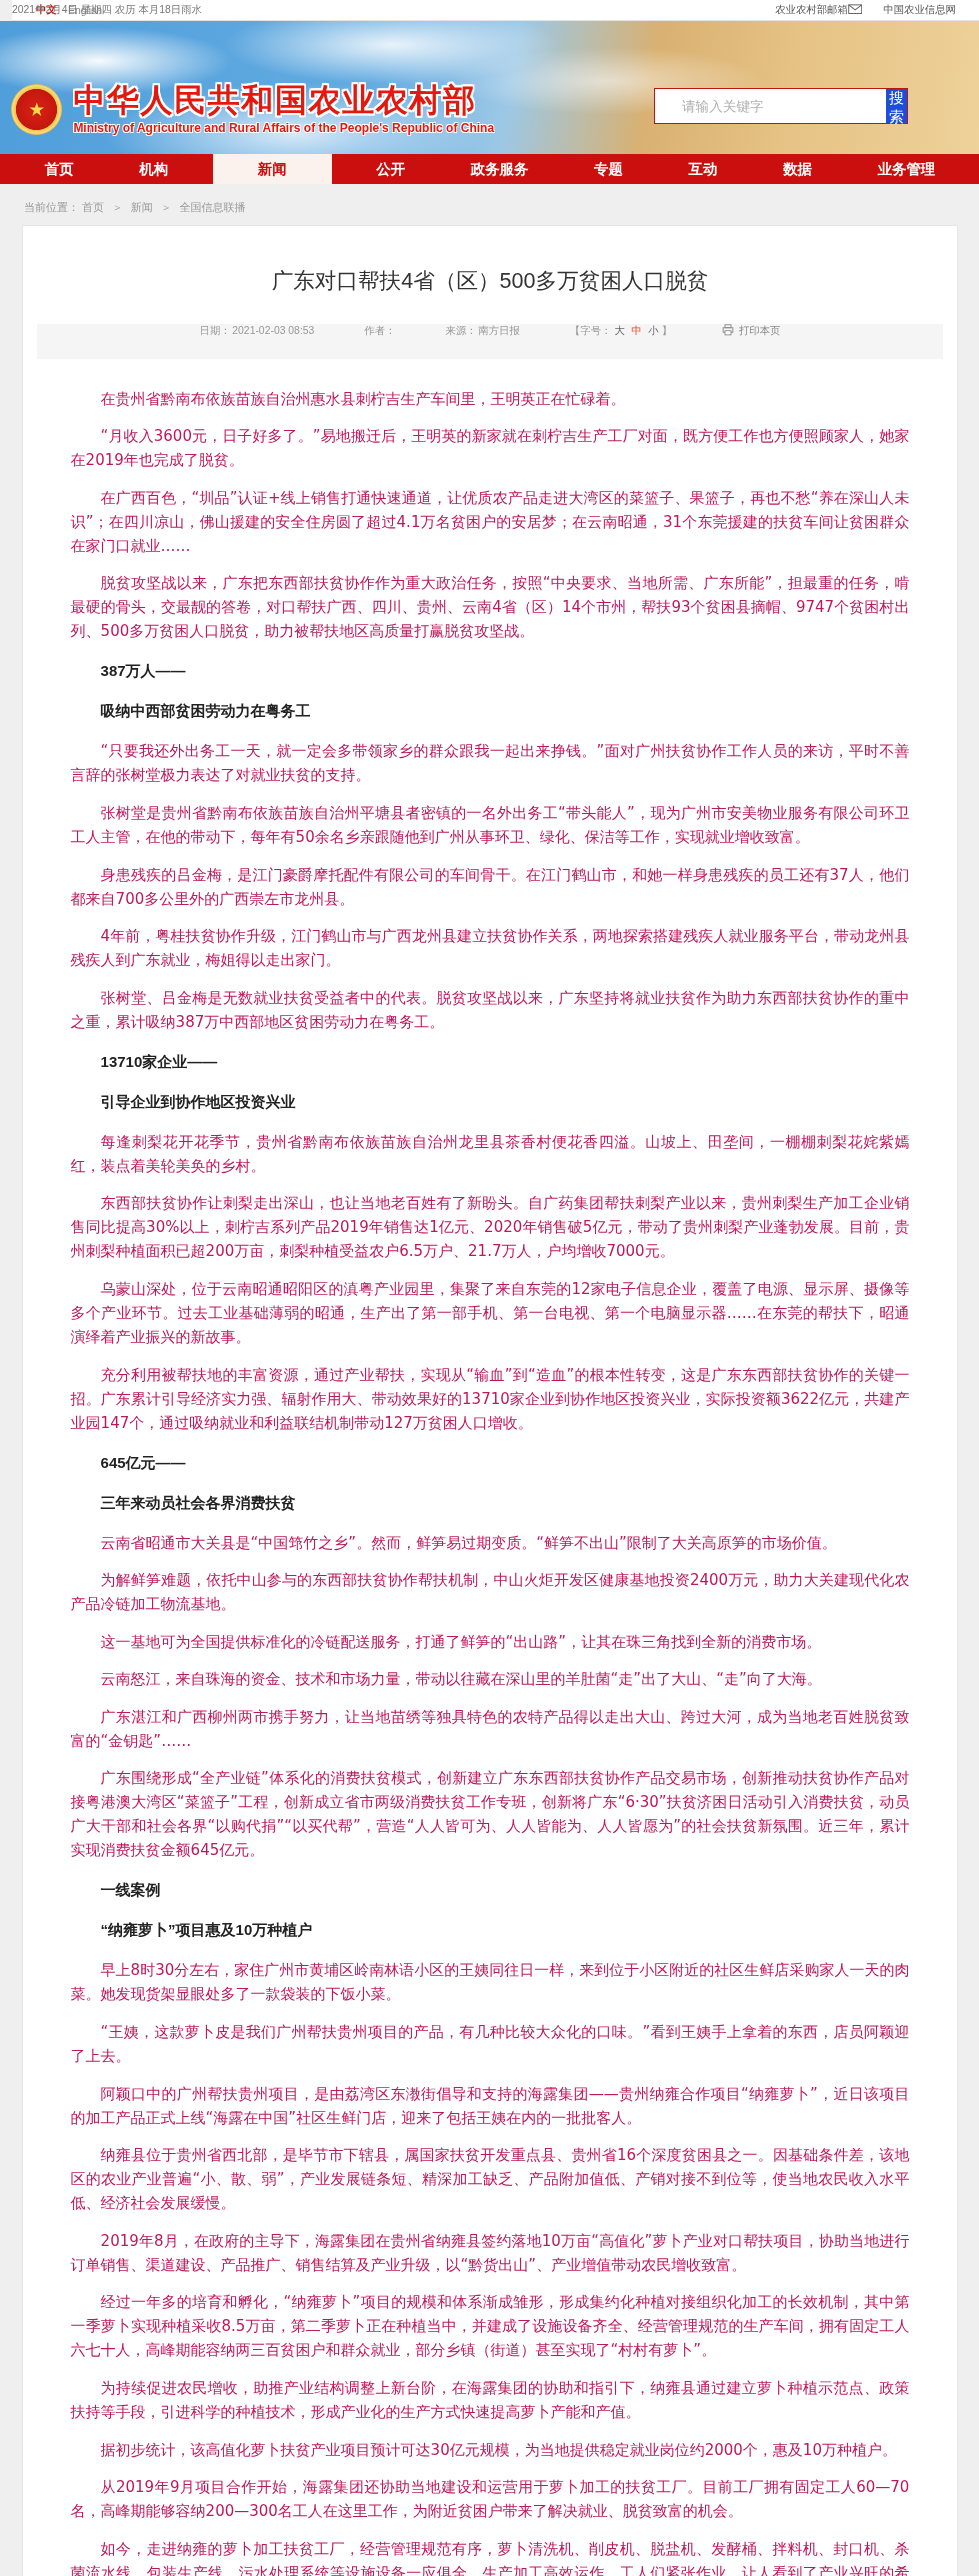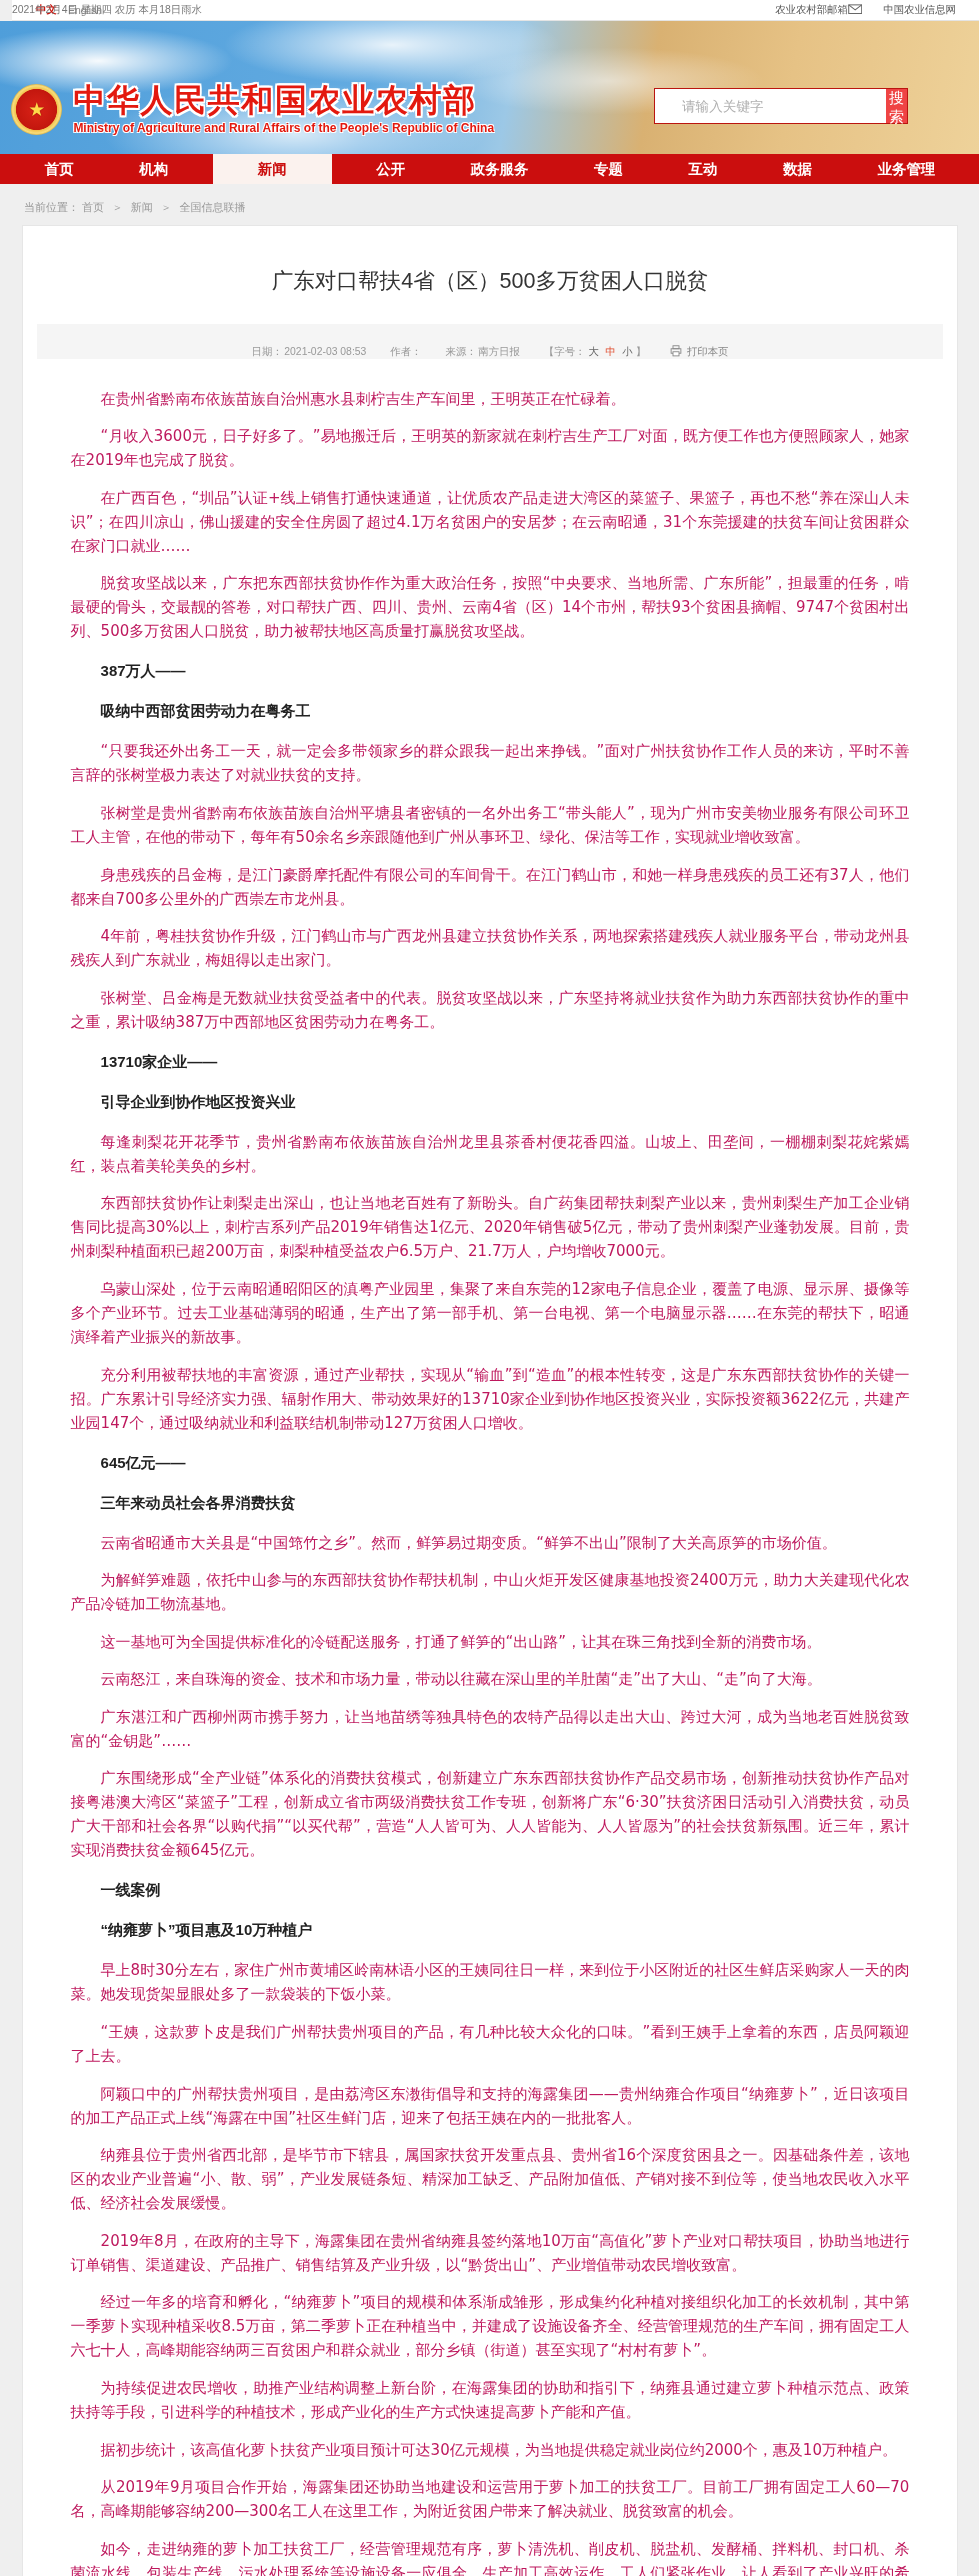--- a/index.html
+++ b/index.html
@@ -41,38 +41,38 @@
   }
   .brand-text .en {
     color:#e3190f; font-size:12px; font-weight:bold; margin-top:3.2px;
     text-shadow:-0.8px -0.8px 0 #fff,0.8px -0.8px 0 #fff,-0.8px 0.8px 0 #fff,0.8px 0.8px 0 #fff;
   }
   .search-wrap {
     position:absolute; right:72px; top:67px; display:flex; border:1.6px solid #ba1510; background:#fff; width:254px; height:36px;
   }
   .search-input { flex:1; border:0; outline:none; padding:0 27px; font-size:13.6px; color:#333; font-family:inherit; }
   .search-input::placeholder { color:#b0b0b0; }
-  .search-btn { width:58px; background:#ef4444; color:#fff; border:0; font-size:15px; cursor:pointer; font-family:inherit; }
+  .search-btn { width:58px; background:#1d4ed8; color:#fff; border:0; font-size:15px; cursor:pointer; font-family:inherit; }
   
   .nav { height:30px; background:#cb0e0e; display:flex; align-items:stretch; justify-content:space-evenly; }
   .nav-item {
     color:#fff; font-size:14.4px; font-weight:bold; text-decoration:none;
     display:flex; align-items:center; padding:0 21px; cursor:pointer;
   }
   .nav-item.active { background:#fbf2ee; color:#cb0e0e; padding:0 45px; }
   
   .breadcrumb { padding:16px 0 9.6px 24px; font-size:11px; color:#999; }
   .breadcrumb a { color:#999; text-decoration:none; cursor:pointer; }
   .breadcrumb .sep { margin:0 4.8px; }
   
   .content { margin:0 21.6px; background:#fff; border:0.8px solid #e6e6e6; padding-bottom:29px; }
   .art-title { padding-top:40px; text-align:center; font-size:21.6px; font-weight:normal; color:#333; }
   .meta {
     margin:29px 14.4px 0; background:#f5f5f5; height:35px;
-    display:flex; align-items:flex-end; justify-content:center; gap:24px;
+    display:flex; align-items:flex-start; justify-content:center; gap:50px;
     font-size:10.4px; color:#999;
   }
   .meta .grp { display:flex; align-items:center; gap:1.6px; }
   .meta .fs-mid { color:#e0492a; cursor:pointer; margin:0 3.2px; }
   .meta .fs-btn { cursor:pointer; color:#666; margin:0 1.6px; }
   .meta .print { display:flex; align-items:center; gap:4.8px; color:#888; cursor:pointer; }
   .article-body { padding:14.4px 48px 8px; }
   .article-body p.para {
     font-size:15px; line-height:24px; text-align:justify; text-indent:2em; color:#be185d; margin:13.6px 0;
     font-family:"DejaVu Sans","Liberation Sans",sans-serif;

